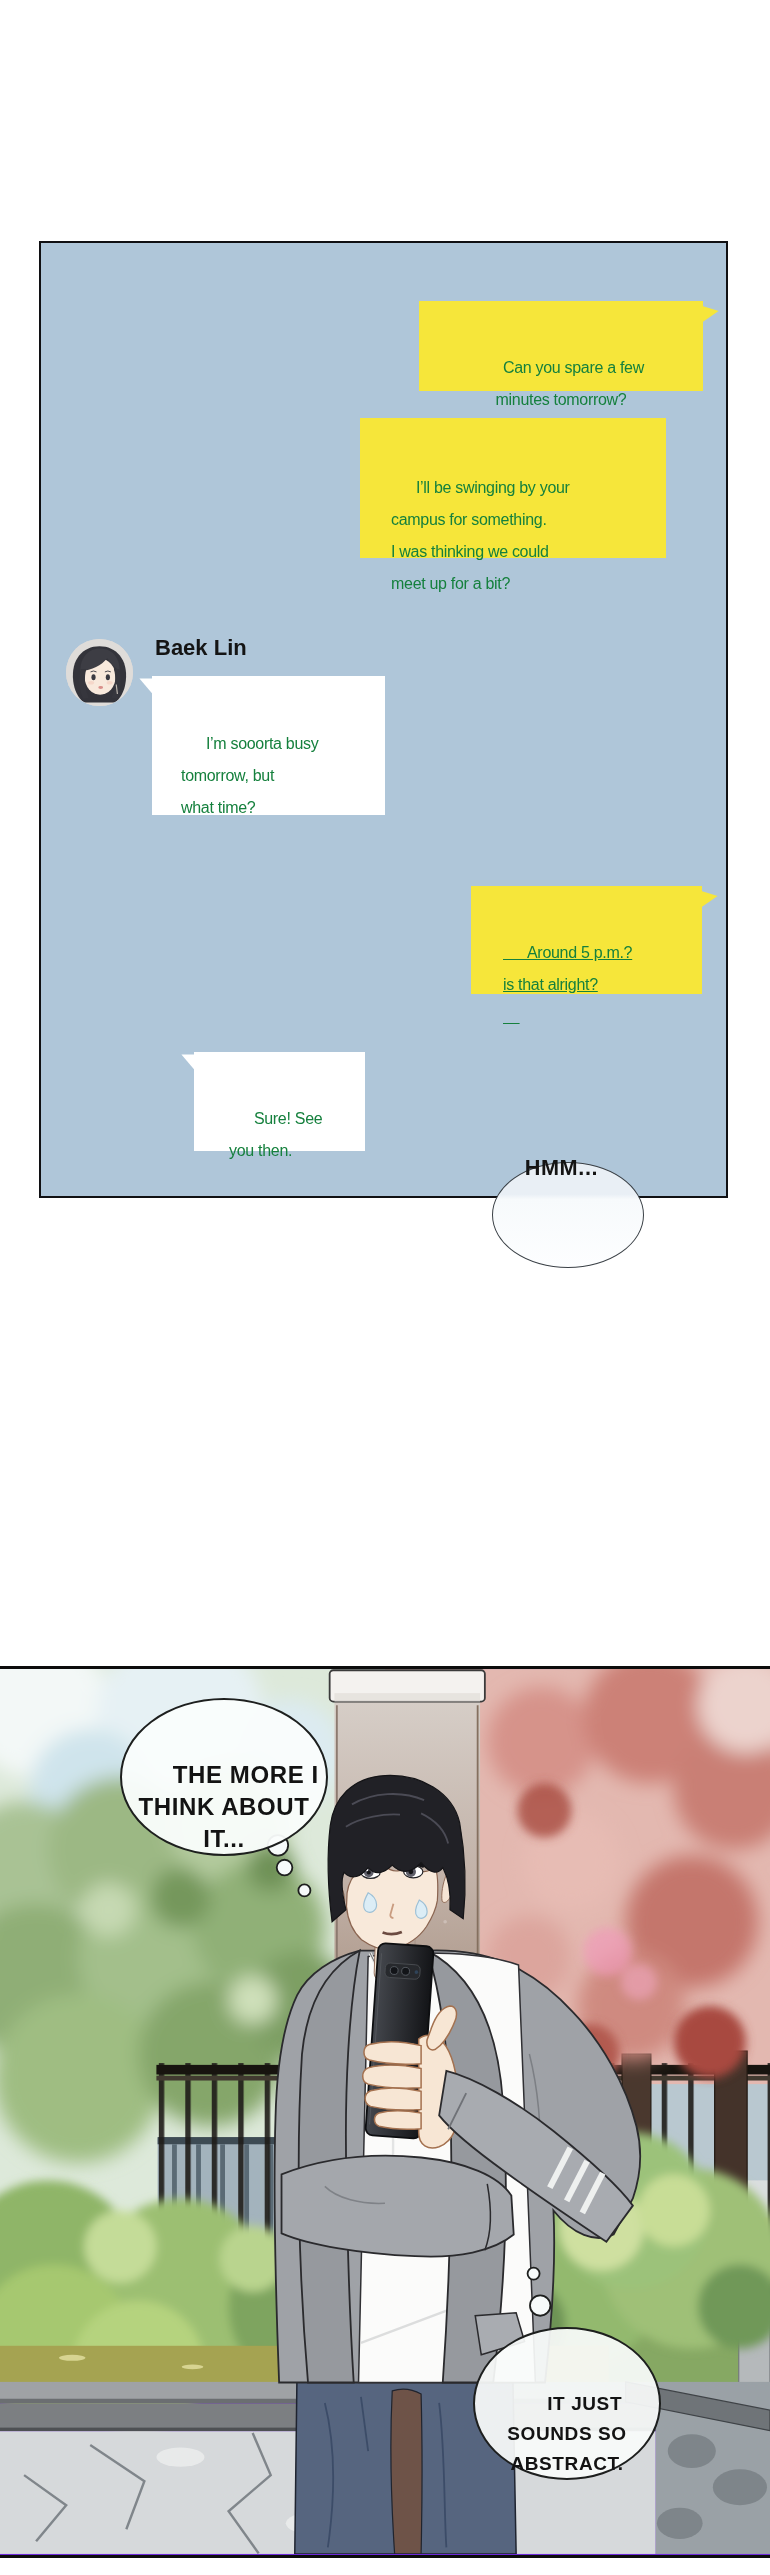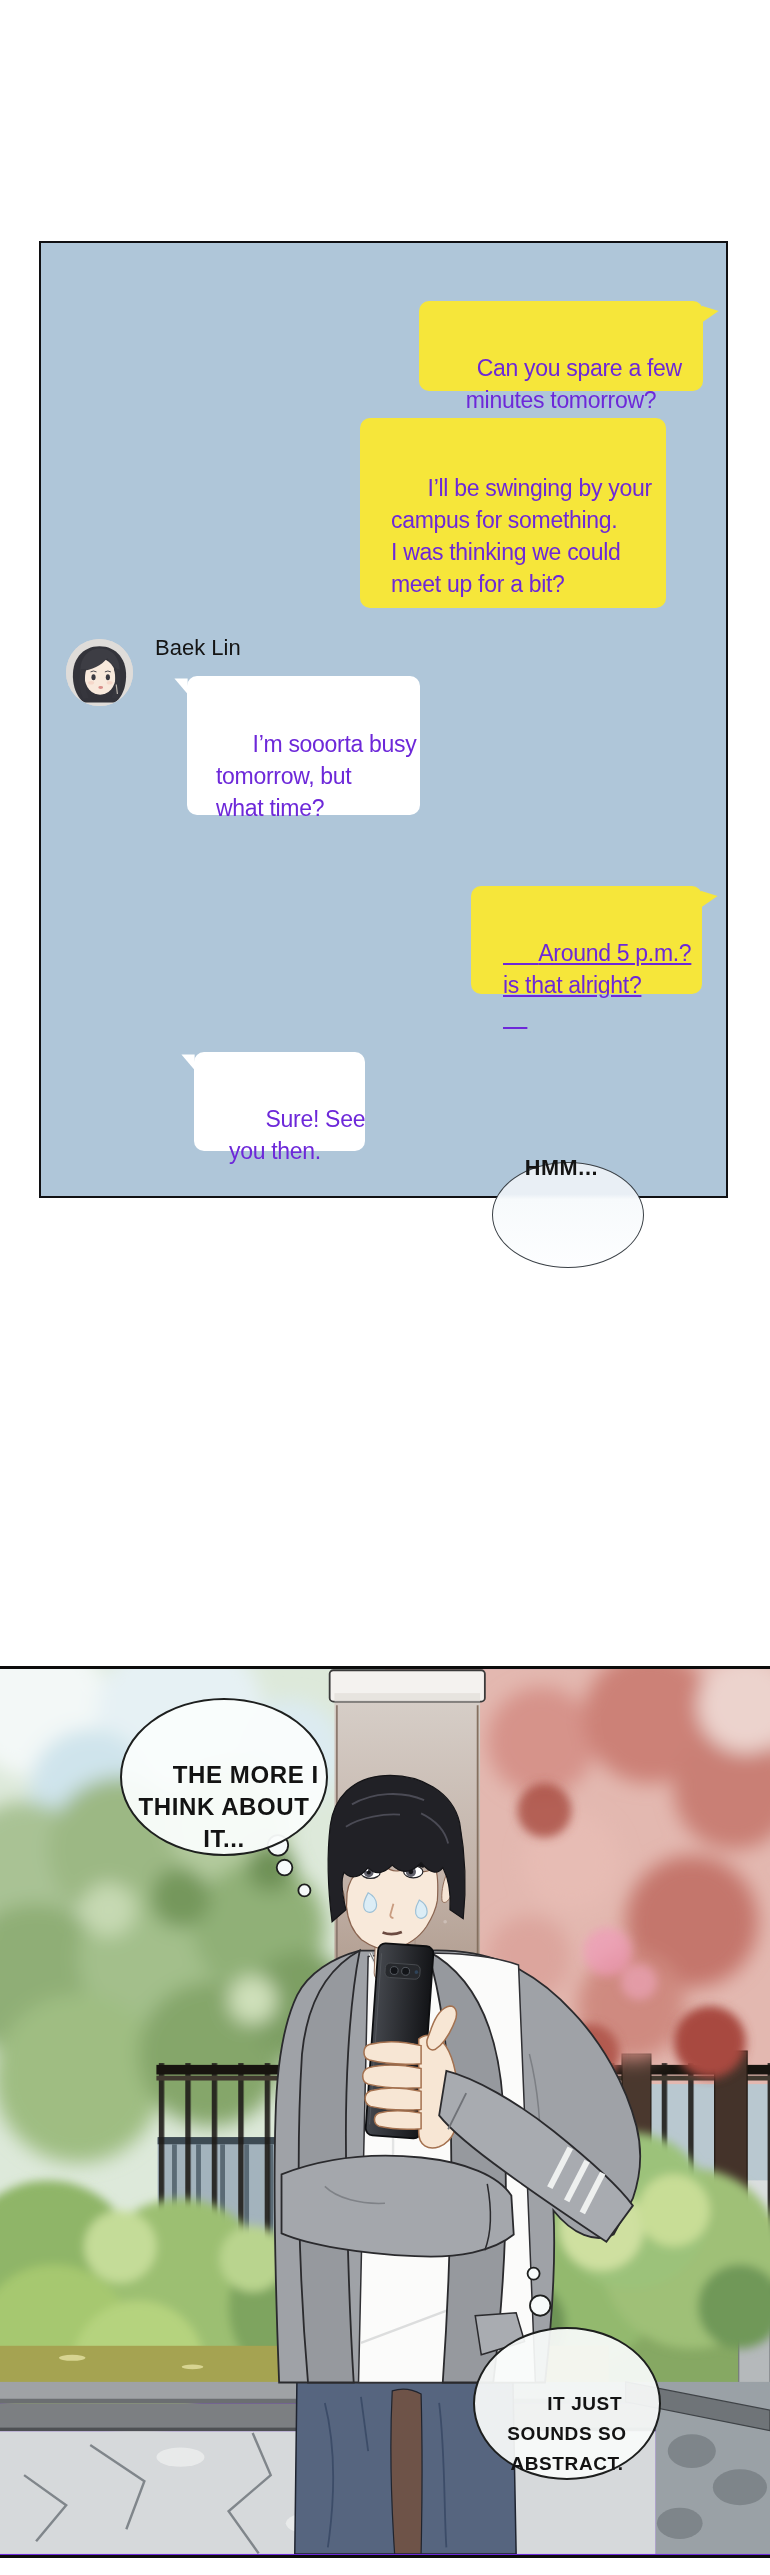--- a/index.html
+++ b/index.html
@@ -2,36 +2,36 @@
 <html style="font-size:9.6px"><head>
 <meta charset="utf-8">
 <style>
   html,body{margin:0;padding:0;background:#ffffff;}
   .stage{position:relative;width:770px;height:2576px;margin:0 auto;background:#ffffff;
          font-family:"Liberation Sans", sans-serif;overflow:hidden;}
 
   
   .chat-panel{position:absolute;left:39px;top:241px;width:689px;height:957px;
               box-sizing:border-box;border:2.4px solid #101013;background:#afc6d9;}
-  .bubble{position:absolute;box-sizing:border-box;font-size:23px;line-height:32px;
-          letter-spacing:-0.3px;color:#6d28d9;white-space:pre;border-radius:10px;}
+  .bubble{position:absolute;box-sizing:border-box;font-size:16px;line-height:32px;
+          letter-spacing:-0.3px;color:#15803d;white-space:pre;}
   .bubble.yellow{background:#f6e63a;}
   .bubble.white{background:#ffffff;}
   .tail-right::after{content:'';position:absolute;right:-15.6px;top:4.8px;width:17px;height:17px;
           background:#f6e63a;clip-path:polygon(0 0,100% 30%,0 100%);}
   .tail-left::before{content:'';position:absolute;left:-12.6px;top:2.4px;width:13.2px;height:15.6px;
           background:#ffffff;clip-path:polygon(100% 0,100% 100%,0 0);}
   .b1{left:378px;top:58px;width:284px;height:90px;padding-top:18.6px;text-align:center;}
-  .b2{left:319px;top:175px;width:306px;height:190px;padding:22px 0 0 31px;}
-  .b3{left:111px;top:433px;width:233px;height:139px;padding:20px 0 0 29px;margin-left:35px;}
+  .b2{left:319px;top:175px;width:306px;height:140px;padding:22px 0 0 31px;}
+  .b3{left:111px;top:433px;width:233px;height:139px;padding:20px 0 0 29px;}
   .b4{left:430px;top:643px;width:231px;height:108px;padding:18.6px 0 0 32px;text-decoration:underline;}
   .b5{left:117px;top:809px;width:171px;height:99px;padding:19px 0 0 35px;margin-left:36px;}
   .avatar{position:absolute;left:25px;top:396px;width:67px;height:67px;border-radius:50%;
           overflow:hidden;background:#dfdcd9;}
-  .contact-name{position:absolute;left:114px;top:392px;font-size:22px;color:#141414;}
+  .contact-name{position:absolute;left:114px;top:392px;font-size:22px;color:#141414;font-weight:bold;}
 
   
   .reaction{position:absolute;left:492px;top:1162px;width:152px;height:106px;border-radius:50%;
             box-sizing:border-box;border:1.8px solid #3a4046;
             background:linear-gradient(180deg,#e9eff5 0%,#e9eff5 30%,#f7fafc 35%,#fdfeff 100%);
             display:flex;justify-content:center;}
   .reaction span{font-size:21.7px;font-weight:bold;letter-spacing:0.6px;color:#141414;
                  margin-top:-8.4px;margin-left:-13.2px;}
 
   

